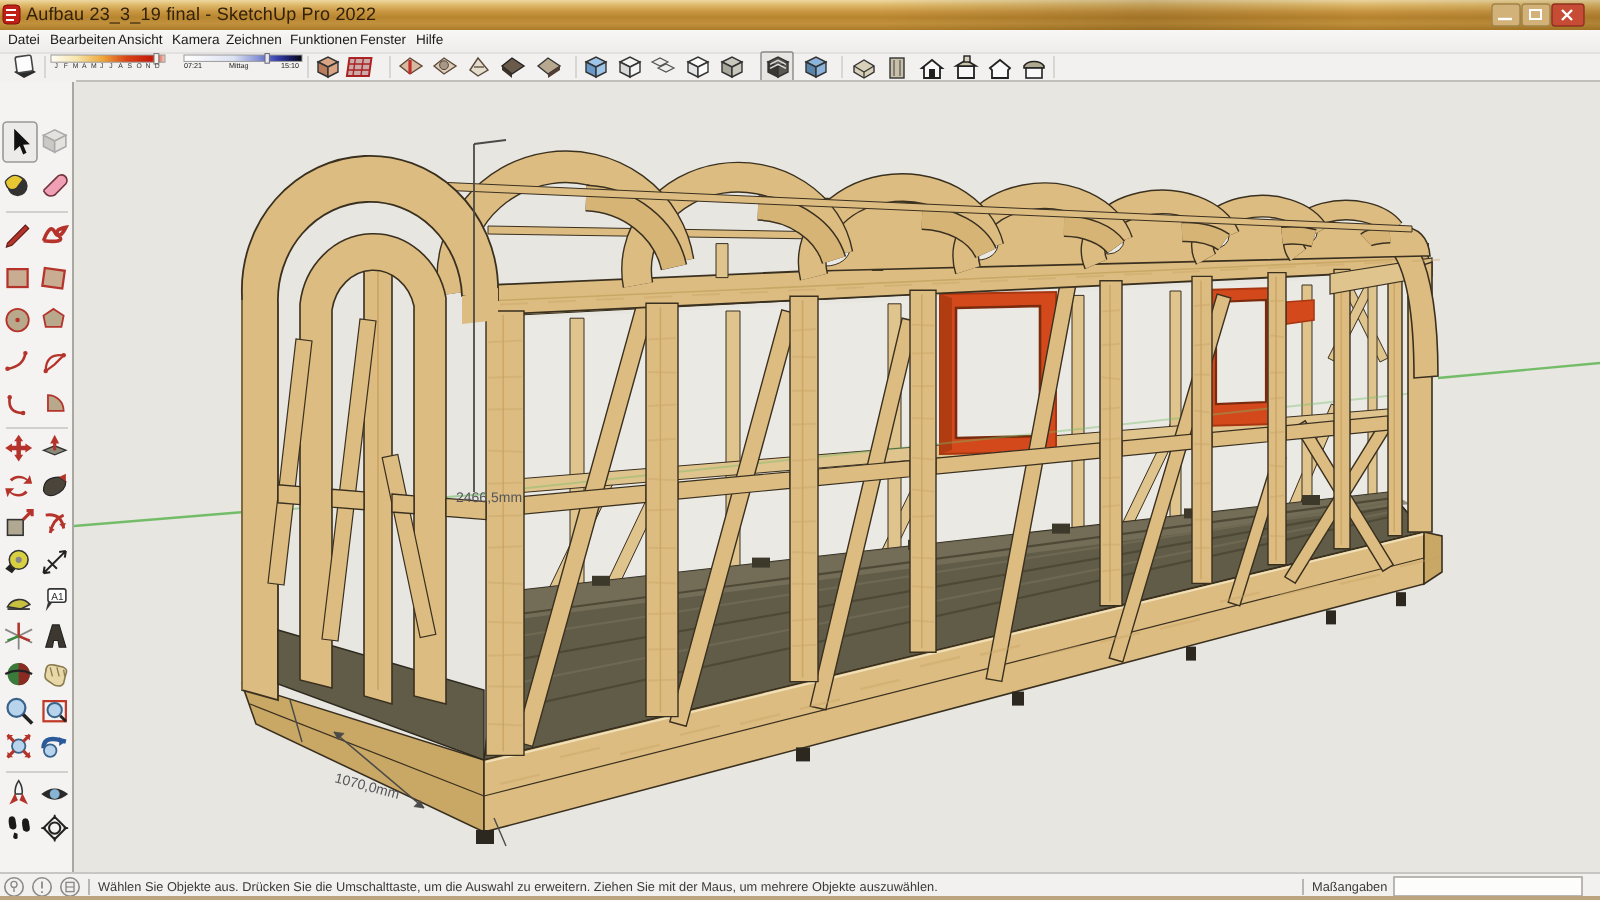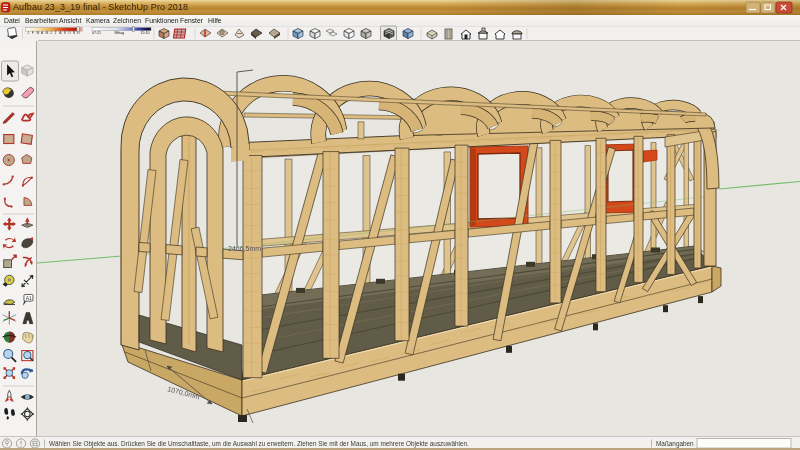--- a/index.html
+++ b/index.html
@@ -310,21 +310,21 @@
     <path d="M3,5 h5 M3,7.5 h5 M3,10 h4" stroke="#fff" stroke-width="1.1"></path>
     <g>
           <rect x="746" y="2" width="14" height="11" rx="1.5" fill="#d2b278" stroke="#a08448" stroke-width="0.7"></rect>
     <rect x="761" y="2" width="14" height="11" rx="1.5" fill="#d2b278" stroke="#a08448" stroke-width="0.7"></rect>
     <rect x="776" y="2" width="16" height="11" rx="1.5" fill="#c64c36" stroke="#903020" stroke-width="0.7"></rect>
     <path d="M749,9.5 h7" stroke="#fff" stroke-width="1.2"></path>
     <rect x="765" y="5" width="5.5" height="4.5" fill="none" stroke="#fff" stroke-width="1"></rect>
     <path d="M781,5 l5,5 M786,5 l-5,5" stroke="#fff" stroke-width="1.2"></path>
         </g>
   </svg>
-      <span class="txt">Aufbau 23_3_19 final - SketchUp Pro 2018</span>
+      <span class="txt">Aufbau 23_3_19 final - SketchUp Pro 2022</span>
     </div>
   <div id="menu">
     <span style="left:4px">Datei</span>
       <span style="left:25px">Bearbeiten</span>
     <span style="left:59px">Ansicht</span>
       <span style="left:86px">Kamera</span>
     <span style="left:113px">Zeichnen</span>
       <span style="left:145px">Funktionen</span>
     <span style="left:180px">Fenster</span>
       <span style="left:208px">Hilfe</span>

